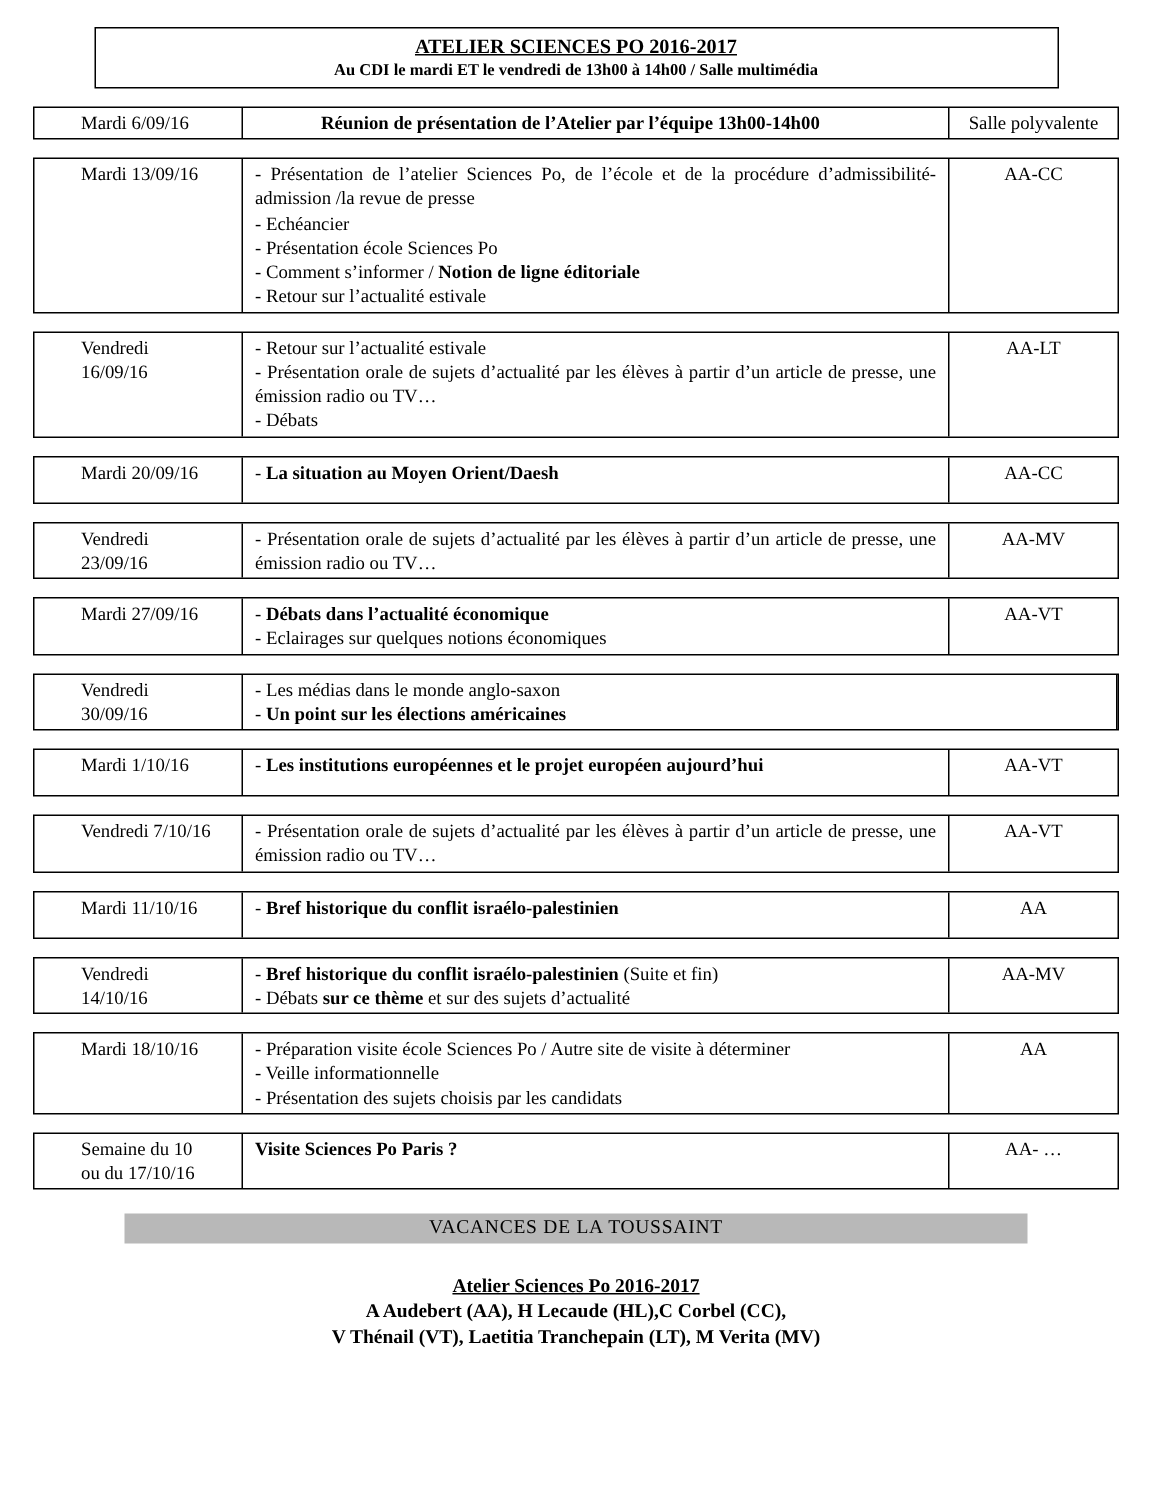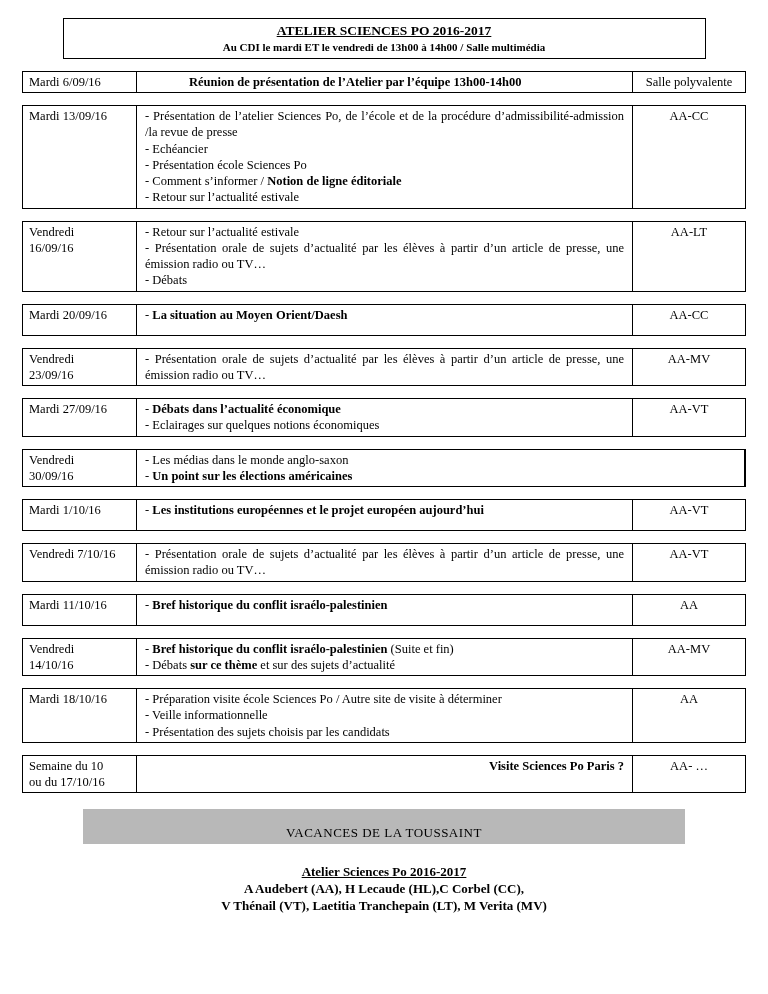--- a/index.html
+++ b/index.html
@@ -14,41 +14,41 @@
 
   .header-box {
     border: 1px solid #000;
     width: 643px; margin: 4px auto 0 auto;
     text-align: center; padding: 3px 6px 4px 6px;
   }
   .title { font-weight: bold; text-decoration: underline; font-size: 13.5px; }
   .subtitle { font-weight: bold; font-size: 11px; }
 
   .table { margin-top: 12px; }
-  .row { display: flex; border: 1px solid #000; margin-bottom: 12px; background: #fff; }
+  .row { display: flex; border: 1px solid #000; margin-bottom: 12px; background: #fff; padding-left: 25px; }
   .cell { padding: 2px 6px; }
   .date {
     width: 114px; flex: 0 0 114px;
     border-right: 1px solid #000;
     white-space: pre-line; text-align: justify;
   }
   .content {
     flex: 1 1 auto;
     border-right: 1px solid #000;
     text-align: justify; padding: 2px 8px;
     min-height: 30px;
   }
   .row:first-child .content { min-height: 0; margin-left: 44px; }
-  .content.center { text-align: right; }
+  .content.center { text-align: left; }
   .code { width: 112px; flex: 0 0 112px; text-align: center; }
   .b { font-weight: bold; }
 
   .banner {
     width: 602px; margin: 16px auto 0 auto;
-    text-align: center; padding: 16px 0 2px 0;
+    text-align: center; padding: 1px 0 2px 0;
     font-size: 13px; letter-spacing: 0.5px;
   }
 
   .footer { text-align: center; margin-top: 20px; font-weight: bold; font-size: 13px; }
   .footer .f1 { text-decoration: underline; }
 </style>
 </head>
 <body>
 
 <div class="page">

